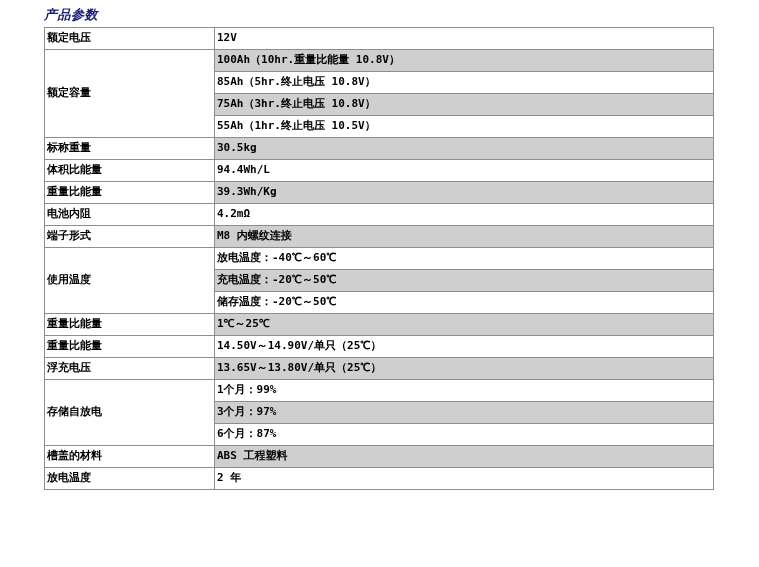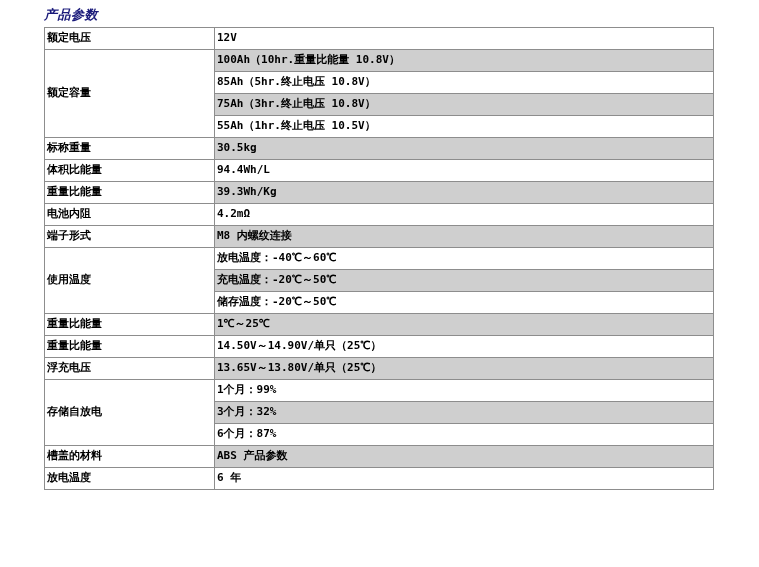--- a/index.html
+++ b/index.html
@@ -147,29 +147,29 @@
         </tr>
         <tr>
           <td class="label cjk">浮充电压</td>
           <td class="value cjk shaded">13.65V～13.80V/单只（25℃）</td>
         </tr>
         <tr>
           <td class="label cjk" rowspan="3">存储自放电</td>
           <td class="value cjk">1个月：99%</td>
         </tr>
         <tr>
-          <td class="value cjk shaded">3个月：32%</td>
+          <td class="value cjk shaded">3个月：97%</td>
         </tr>
         <tr>
           <td class="value cjk">6个月：87%</td>
         </tr>
         <tr>
           <td class="label cjk">槽盖的材料</td>
-          <td class="value cjk shaded">ABS 产品参数</td>
+          <td class="value cjk shaded">ABS 工程塑料</td>
         </tr>
         <tr>
           <td class="label cjk">放电温度</td>
-          <td class="value cjk">6 年</td>
+          <td class="value cjk">2 年</td>
         </tr>
       </tbody>
   </table>
 
 </div>
 
 </body></html>

